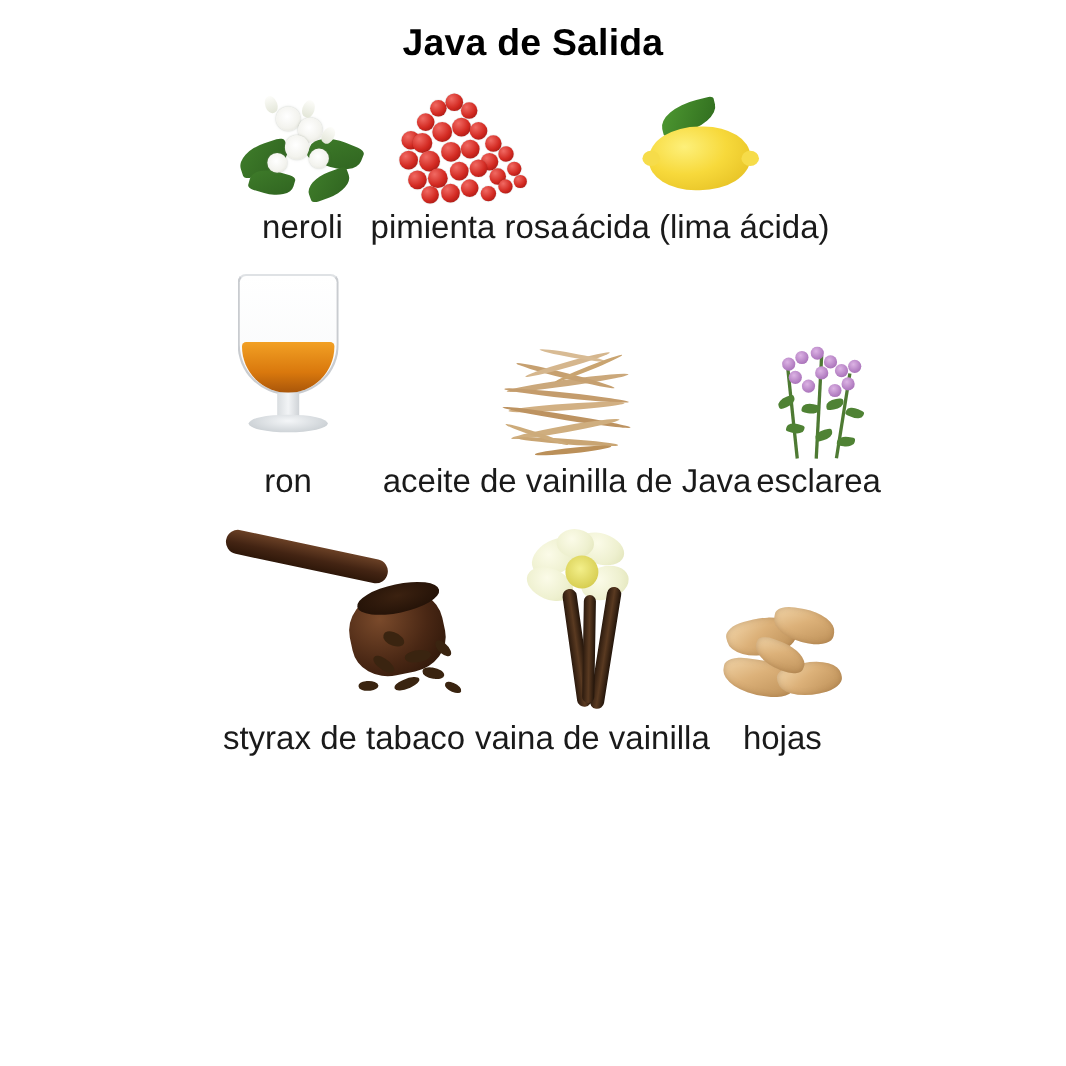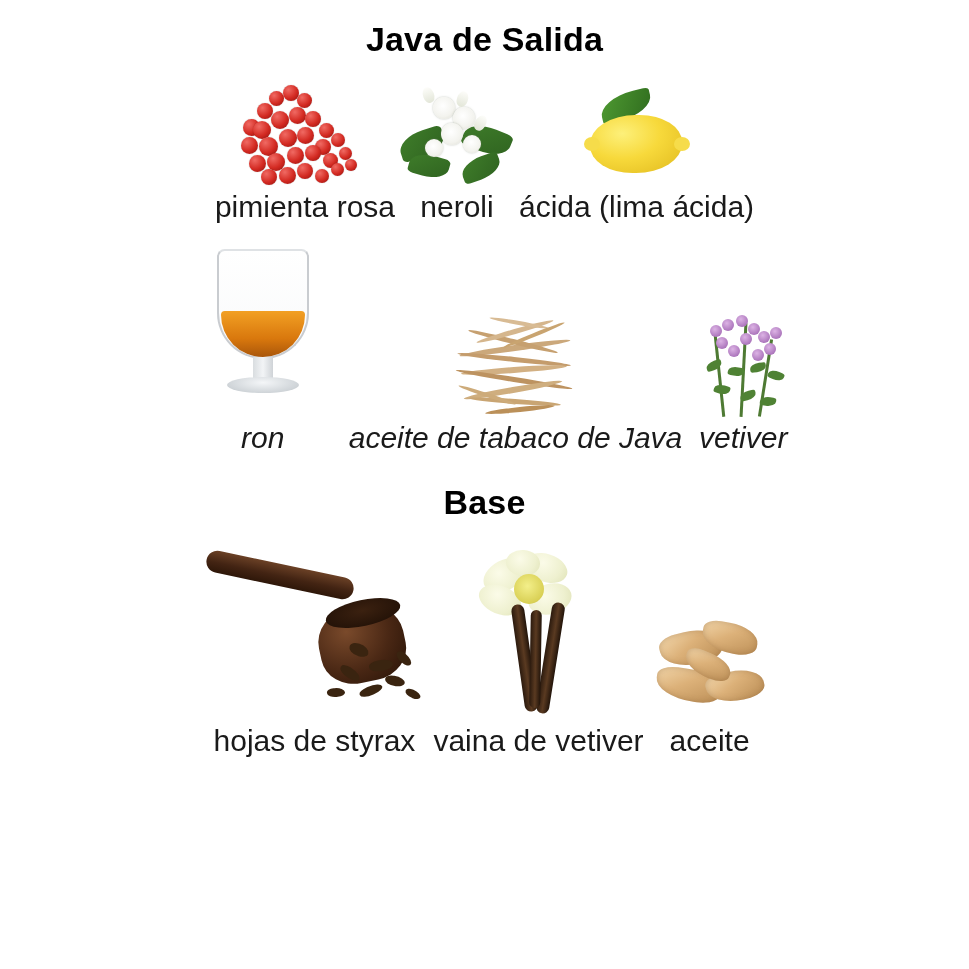--- a/index.html
+++ b/index.html
@@ -107,21 +107,21 @@
     position: absolute;
     left: 18px; top: 12px;
     width: 52px; height: 26px;
     background: linear-gradient(120deg,#4f9b32,#2f6b1e);
     border-radius: 70% 10% 70% 10%;
     transform: rotate(-14deg);
   }
 
   
   #heart-title { margin-top: 30px; }
-  #heart-row { margin-top: 22px; font-style: italic; }
+  #heart-row { margin-top: 22px; }
 
   
   .rum { width: 120px; height: 175px; }
   .rum .bowl {
     position: absolute;
     left: 14px; top: 4px;
     width: 92px; height: 110px;
     border: 2px solid #c9ccd0;
     border-top: 2px solid #dfe2e5;
     border-radius: 8px 8px 48px 48px;
@@ -247,20 +247,38 @@
   }
 </style>
 </head>
 <body>
 
 <div class="pyramid">
 
   <div class="section-title" id="top-title">Java de Salida</div>
 
   <div class="notes-row" id="top-row">
+
+    <div class="note" style="margin-right:2px;">
+      <div class="note-img neroli">
+        <div class="leaf" style="left:2px;  top:50px; width:46px; height:26px; transform:rotate(-18deg);"></div>
+        <div class="leaf" style="left:66px; top:46px; width:48px; height:26px; transform:rotate(22deg);"></div>
+        <div class="leaf" style="left:12px; top:74px; width:40px; height:22px; transform:rotate(16deg);"></div>
+        <div class="leaf" style="left:64px; top:76px; width:40px; height:22px; transform:rotate(-20deg);"></div>
+        <div class="flower" style="left:36px; top:16px;"></div>
+        <div class="flower" style="left:56px; top:26px;"></div>
+        <div class="flower" style="left:44px; top:42px;"></div>
+        <div class="flower" style="left:66px; top:54px; width:18px; height:18px;"></div>
+        <div class="flower" style="left:28px; top:58px; width:18px; height:18px;"></div>
+        <div class="bud" style="left:26px; top:6px; transform:rotate(-20deg);"></div>
+        <div class="bud" style="left:60px; top:10px; transform:rotate(18deg);"></div>
+        <div class="bud" style="left:78px; top:34px; transform:rotate(30deg);"></div>
+      </div>
+      <div class="note-label">neroli</div>
+    </div>
 
     <div class="note" style="margin-right:2px;">
       <div class="note-img pepper">
         <div class="berry" style="left:8px;  top:38px; width:17px; height:17px;"></div>
         <div class="berry" style="left:22px; top:22px; width:16px; height:16px;"></div>
         <div class="berry" style="left:34px; top:10px; width:15px; height:15px;"></div>
         <div class="berry" style="left:48px; top:4px;  width:16px; height:16px;"></div>
         <div class="berry" style="left:62px; top:12px; width:15px; height:15px;"></div>
         <div class="berry" style="left:18px; top:40px; width:18px; height:18px;"></div>
         <div class="berry" style="left:36px; top:30px; width:18px; height:18px;"></div>
@@ -282,38 +300,20 @@
         <div class="berry" style="left:26px; top:88px; width:16px; height:16px;"></div>
         <div class="berry" style="left:44px; top:86px; width:17px; height:17px;"></div>
         <div class="berry" style="left:62px; top:82px; width:16px; height:16px;"></div>
         <div class="berry" style="left:80px; top:88px; width:14px; height:14px;"></div>
         <div class="berry" style="left:96px; top:82px; width:13px; height:13px;"></div>
         <div class="berry" style="left:110px;top:78px; width:12px; height:12px;"></div>
       </div>
       <div class="note-label">pimienta rosa</div>
     </div>
 
-    <div class="note" style="margin-right:2px;">
-      <div class="note-img neroli">
-        <div class="leaf" style="left:2px;  top:50px; width:46px; height:26px; transform:rotate(-18deg);"></div>
-        <div class="leaf" style="left:66px; top:46px; width:48px; height:26px; transform:rotate(22deg);"></div>
-        <div class="leaf" style="left:12px; top:74px; width:40px; height:22px; transform:rotate(16deg);"></div>
-        <div class="leaf" style="left:64px; top:76px; width:40px; height:22px; transform:rotate(-20deg);"></div>
-        <div class="flower" style="left:36px; top:16px;"></div>
-        <div class="flower" style="left:56px; top:26px;"></div>
-        <div class="flower" style="left:44px; top:42px;"></div>
-        <div class="flower" style="left:66px; top:54px; width:18px; height:18px;"></div>
-        <div class="flower" style="left:28px; top:58px; width:18px; height:18px;"></div>
-        <div class="bud" style="left:26px; top:6px; transform:rotate(-20deg);"></div>
-        <div class="bud" style="left:60px; top:10px; transform:rotate(18deg);"></div>
-        <div class="bud" style="left:78px; top:34px; transform:rotate(30deg);"></div>
-      </div>
-      <div class="note-label">neroli</div>
-    </div>
-
     <div class="note">
       <div class="note-img lemon">
         <div class="leaf"></div>
         <div class="body"></div>
         <div class="tip" style="left:2px; top:56px;"></div>
         <div class="tip" style="left:92px; top:56px;"></div>
       </div>
       <div class="note-label">ácida (lima ácida)</div>
     </div>
 
@@ -340,21 +340,21 @@
         <div class="root" style="left:0px;  top:62px; width:118px; height:5px; transform:rotate(9deg);  background:#bd9361;"></div>
         <div class="root" style="left:8px;  top:72px; width:100px; height:6px; transform:rotate(-10deg);background:#cfae7f;"></div>
         <div class="root" style="left:12px; top:24px; width:92px;  height:5px; transform:rotate(14deg); background:#c6a070;"></div>
         <div class="root" style="left:14px; top:84px; width:92px;  height:5px; transform:rotate(4deg);  background:#c9a573;"></div>
         <div class="root" style="left:20px; top:14px; width:80px;  height:5px; transform:rotate(-16deg);background:#d5b68d;"></div>
         <div class="root" style="left:30px; top:92px; width:70px;  height:5px; transform:rotate(-6deg); background:#bb9059;"></div>
         <div class="root" style="left:34px; top:6px;  width:60px;  height:4px; transform:rotate(10deg); background:#d8bb94;"></div>
         <div class="root" style="left:46px; top:18px; width:66px;  height:4px; transform:rotate(-22deg);background:#c9a470;"></div>
         <div class="root" style="left:2px;  top:78px; width:60px;  height:4px; transform:rotate(18deg); background:#cdab7a;"></div>
       </div>
-      <div class="note-label">aceite de tabaco de Java</div>
+      <div class="note-label">aceite de vainilla de Java</div>
     </div>
 
     <div class="note" style="margin-right:-36px;">
       <div class="note-img sage">
         <div class="stem" style="left:34px; top:20px; height:82px; transform:rotate(-6deg);"></div>
         <div class="stem" style="left:58px; top:8px;  height:94px; transform:rotate(3deg);"></div>
         <div class="stem" style="left:80px; top:24px; height:78px; transform:rotate(9deg);"></div>
         <div class="bloom" style="left:26px; top:10px;"></div>
         <div class="bloom" style="left:38px; top:4px;"></div>
         <div class="bloom" style="left:32px; top:22px;"></div>
@@ -367,67 +367,66 @@
         <div class="bloom" style="left:44px; top:30px;"></div>
         <div class="bloom" style="left:68px; top:34px;"></div>
         <div class="sleaf" style="left:22px; top:46px; transform:rotate(-20deg);"></div>
         <div class="sleaf" style="left:44px; top:52px; transform:rotate(12deg);"></div>
         <div class="sleaf" style="left:66px; top:48px; transform:rotate(-8deg);"></div>
         <div class="sleaf" style="left:84px; top:56px; transform:rotate(24deg);"></div>
         <div class="sleaf" style="left:30px; top:70px; transform:rotate(16deg);"></div>
         <div class="sleaf" style="left:56px; top:76px; transform:rotate(-14deg);"></div>
         <div class="sleaf" style="left:76px; top:82px; transform:rotate(8deg);"></div>
       </div>
-      <div class="note-label">vetiver</div>
+      <div class="note-label">esclarea</div>
     </div>
 
   </div>
 
-  <div class="section-title" id="base-title">Base</div>
 
   <div class="notes-row" id="base-row">
 
     <div class="note">
       <div class="note-img tabaco">
         <div class="stem"></div>
         <div class="bowl"></div>
         <div class="rim"></div>
         <div class="leafbit" style="left:150px; top:96px;  width:20px; height:12px; transform:rotate(18deg);"></div>
         <div class="leafbit" style="left:170px; top:112px; width:24px; height:11px; transform:rotate(-12deg);"></div>
         <div class="leafbit" style="left:140px; top:120px; width:22px; height:10px; transform:rotate(32deg);"></div>
         <div class="leafbit" style="left:186px; top:128px; width:20px; height:10px; transform:rotate(8deg);"></div>
         <div class="leafbit" style="left:160px; top:138px; width:24px; height:9px;  transform:rotate(-24deg);"></div>
         <div class="leafbit" style="left:196px; top:106px; width:18px; height:9px;  transform:rotate(40deg);"></div>
         <div class="leafbit" style="left:128px; top:140px; width:18px; height:9px;  transform:rotate(-6deg);"></div>
         <div class="leafbit" style="left:206px; top:142px; width:16px; height:8px;  transform:rotate(22deg);"></div>
       </div>
-      <div class="note-label">hojas de styrax</div>
+      <div class="note-label">styrax de tabaco</div>
     </div>
 
     <div class="note" style="margin-left:4px;">
       <div class="note-img vainilla">
         <div class="petal" style="left:16px; top:12px; width:46px; height:30px; transform:rotate(-28deg);"></div>
         <div class="petal" style="left:58px; top:6px;  width:44px; height:28px; transform:rotate(18deg);"></div>
         <div class="petal" style="left:12px; top:38px; width:44px; height:28px; transform:rotate(22deg);"></div>
         <div class="petal" style="left:62px; top:36px; width:44px; height:30px; transform:rotate(-16deg);"></div>
         <div class="petal" style="left:40px; top:2px;  width:34px; height:26px; transform:rotate(4deg);"></div>
         <div class="center"></div>
         <div class="pod" style="left:52px; top:56px; height:108px; transform:rotate(-8deg);"></div>
         <div class="pod" style="left:78px; top:54px; height:112px; transform:rotate(9deg);"></div>
         <div class="pod" style="left:64px; top:62px; height:98px;  transform:rotate(1deg); width:11px;"></div>
       </div>
-      <div class="note-label">vaina de vetiver</div>
+      <div class="note-label">vaina de vainilla</div>
     </div>
 
     <div class="note" style="margin-left:6px;">
       <div class="note-img styrax">
         <div class="chunk" style="left:10px; top:18px; width:62px; height:34px; transform:rotate(-14deg);"></div>
         <div class="chunk" style="left:52px; top:10px; width:56px; height:30px; transform:rotate(10deg);"></div>
         <div class="chunk" style="left:6px;  top:56px; width:66px; height:32px; transform:rotate(8deg);"></div>
         <div class="chunk" style="left:56px; top:58px; width:58px; height:30px; transform:rotate(-12deg);"></div>
         <div class="chunk" style="left:34px; top:40px; width:48px; height:24px; transform:rotate(22deg);"></div>
       </div>
-      <div class="note-label">aceite</div>
+      <div class="note-label">hojas</div>
     </div>
 
   </div>
 
 </div>
 
 </body></html>

